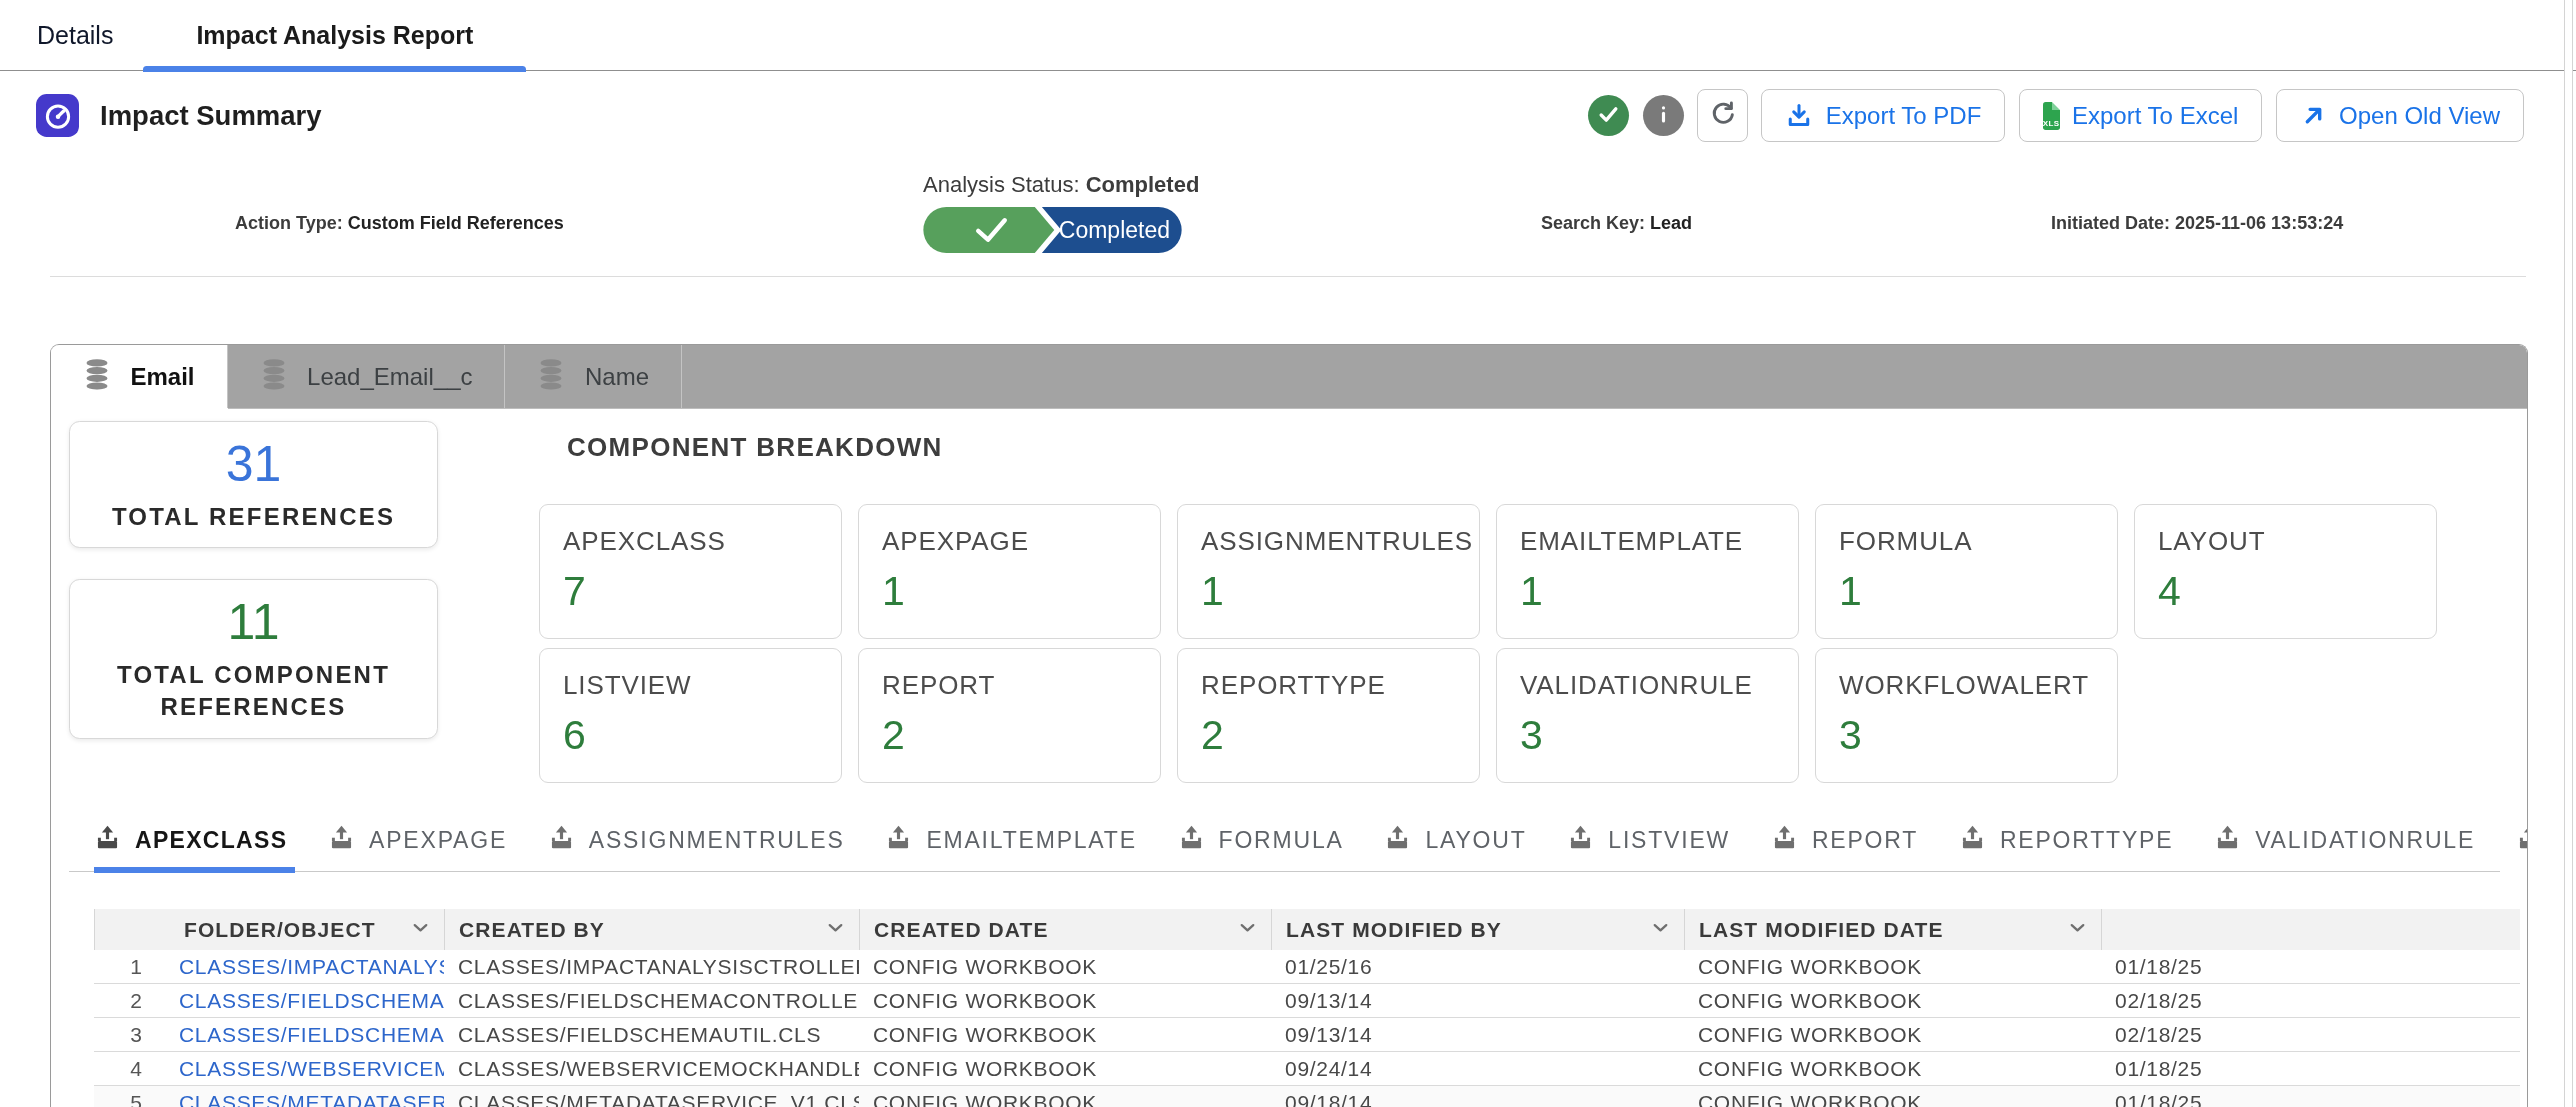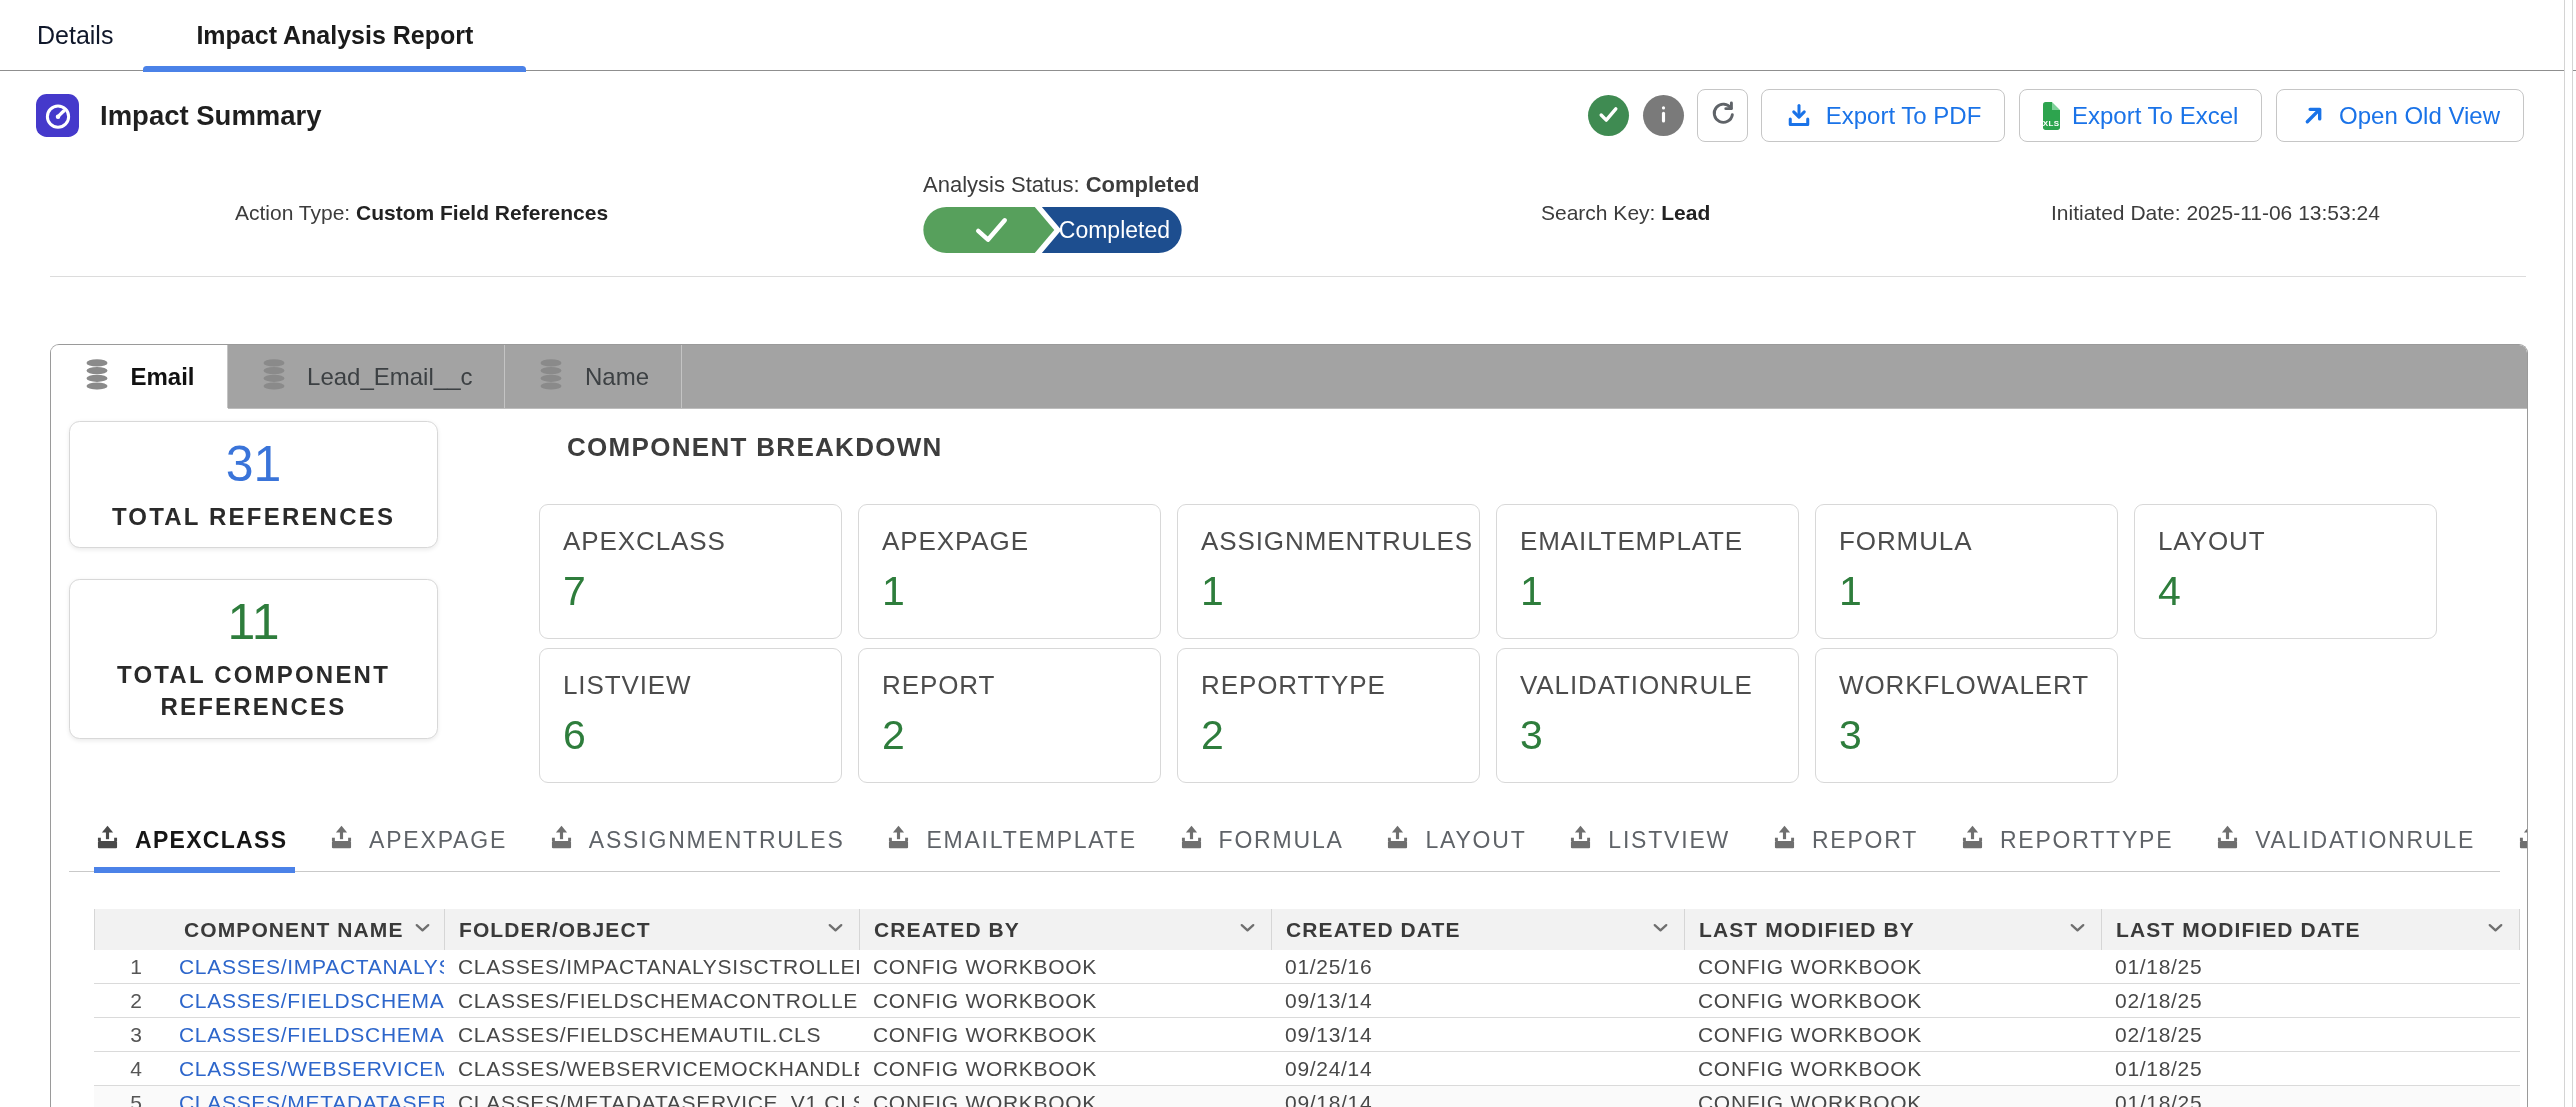--- a/index.html
+++ b/index.html
@@ -23,21 +23,21 @@
   .circle-btn.green { background:#3f8b52; }
   .circle-btn.gray  { background:#7a7a7a; }
   .square-btn { width:51px; height:53px; background:#fff; border:1.8px solid #c6c6c6; border-radius:8px; display:flex; align-items:center; justify-content:center; cursor:pointer; }
   .bar-btn { height:53px; display:flex; align-items:center; gap:12.4px; background:#fff; border:1.8px solid #c6c6c6; border-radius:8px; padding:0 23px; font-size:24px; color:#1a73e8; cursor:pointer; font-family:"Liberation Sans", sans-serif; }
   .xls-chip { width:17px; height:28px; background:#2da44e; border-radius:2.7px; position:relative; display:flex; align-items:flex-end; justify-content:center; }
   .xls-chip::before { content:""; position:absolute; top:0; right:0; border-left:8px solid #7fd19a; border-top:8px solid #fff; }
   .xls-chip span { color:#fff; font-size:8px; font-weight:bold; line-height:11.5px; letter-spacing:0.4px; }
 
   
   .status-section { position:relative; height:117px; }
-  .status-item { position:absolute; top:41px; font-size:21px; color:#3c3c3c; white-space:nowrap; }
+  .status-item { position:absolute; top:53px; font-size:18px; color:#3c3c3c; white-space:nowrap;font-weight:bold; }
   .status-item b { color:#222; }
   .status-block { position:absolute; left:923px; top:12.4px; width:259px; text-align:center; }
   .status-block .lbl { font-size:22px; color:#3c3c3c; white-space:nowrap; }
   .status-badge { margin-top:9px; }
   .status-divider { position:absolute; left:50px; right:50px; bottom:0; border-top:1.8px solid #dcdcdc; }
 
   
   .panel { margin:67px 48px 0 50px; width:2478px; height:763px; border:1.8px solid #9a9a9a; border-bottom:0; border-radius:9px 9px 0 0; overflow:hidden; background:#fff; }
   .field-tabs { display:flex; background:#a3a3a3; border-bottom:1.8px solid #bdbdbd; border-radius:7px 7px 0 0; height:64px; }
   .field-tab { display:flex; align-items:center; gap:19.5px; padding:0 32px; border-right:1.8px solid #c4c4c4; font-size:24px; color:#3c4043; cursor:pointer; }
@@ -382,26 +382,20 @@
           <span class="upi"><svg width="27" height="27" viewBox="0 0 30 30">
                 <use href="#sym-upload"></use>
               </svg></span>
 
         </div>
       </div>
 
       <div class="data-table">
         <div class="thead">
           <div class="th">
-            <span>COMPONENT NAME</span>
-            <span class="chev"><svg width="23" height="23" viewBox="0 0 26 26">
-                  <use href="#sym-chevron"></use>
-                </svg></span>
-          </div>
-          <div class="th">
             <span>FOLDER/OBJECT</span>
             <span class="chev"><svg width="23" height="23" viewBox="0 0 26 26">
                   <use href="#sym-chevron"></use>
                 </svg></span>
           </div>
           <div class="th">
             <span>CREATED BY</span>
             <span class="chev"><svg width="23" height="23" viewBox="0 0 26 26">
                   <use href="#sym-chevron"></use>
                 </svg></span>

